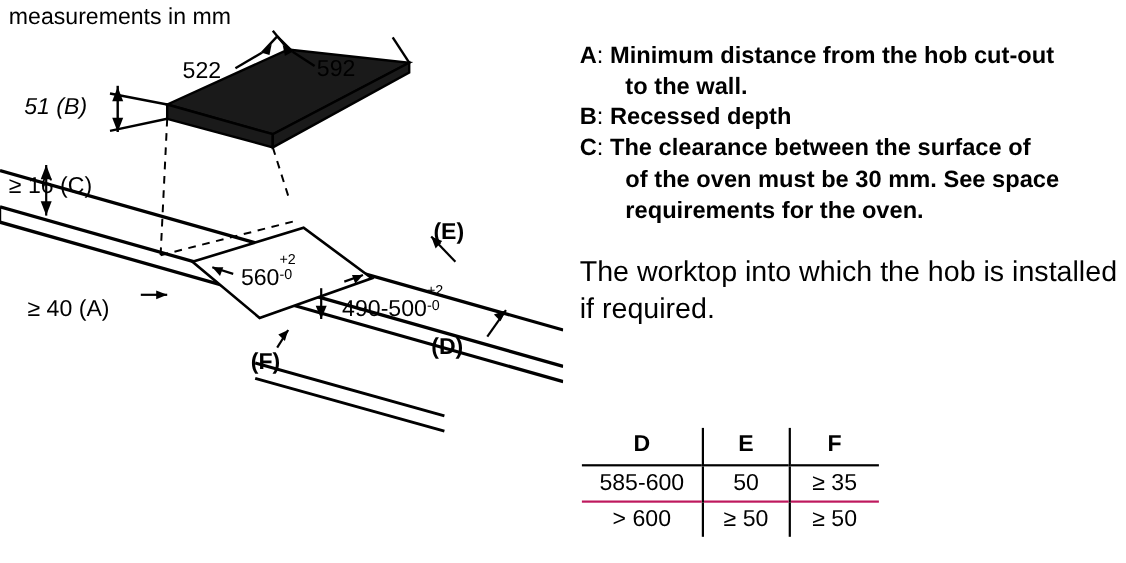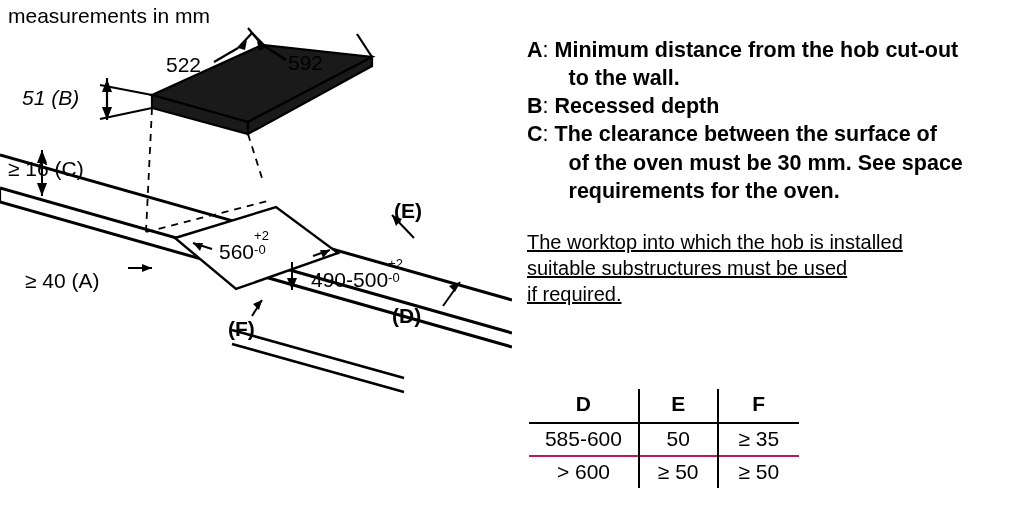--- a/index.html
+++ b/index.html
@@ -84,24 +84,23 @@
   .defs .val {
     flex: 1 1 auto;
     padding-left: 6px;
     font-weight: bold;
   }
   .defs .val .cont {
     display: block;
     text-indent: 14px;
   }
   .para {
-    font-size: 20px;
+    font-size: 26px;
     line-height: 1.31;
     margin-top: 24px;
-    text-decoration: underline;
   }
   .para div { white-space: nowrap; }
   
   .table-wrap {
     position: absolute;
     left: 529px;
     top: 389px;
     width: 270px;
   }
   table.spec {
@@ -261,21 +260,20 @@
           <span>The clearance between the surface of</span>
           <span class="cont">of the oven must be 30 mm. See space</span>
           <span class="cont">requirements for the oven.</span>
         </span>
       </div>
 
     </div>
 
     <div class="para">
       <div>The worktop into which the hob is installed</div>
-      <div>suitable substructures must be used</div>
       <div>if required.</div>
     </div>
 
   </div>
 
   <div class="table-wrap">
     <table class="spec">
       <thead>
         <tr>
           <th class="c1">D</th>

